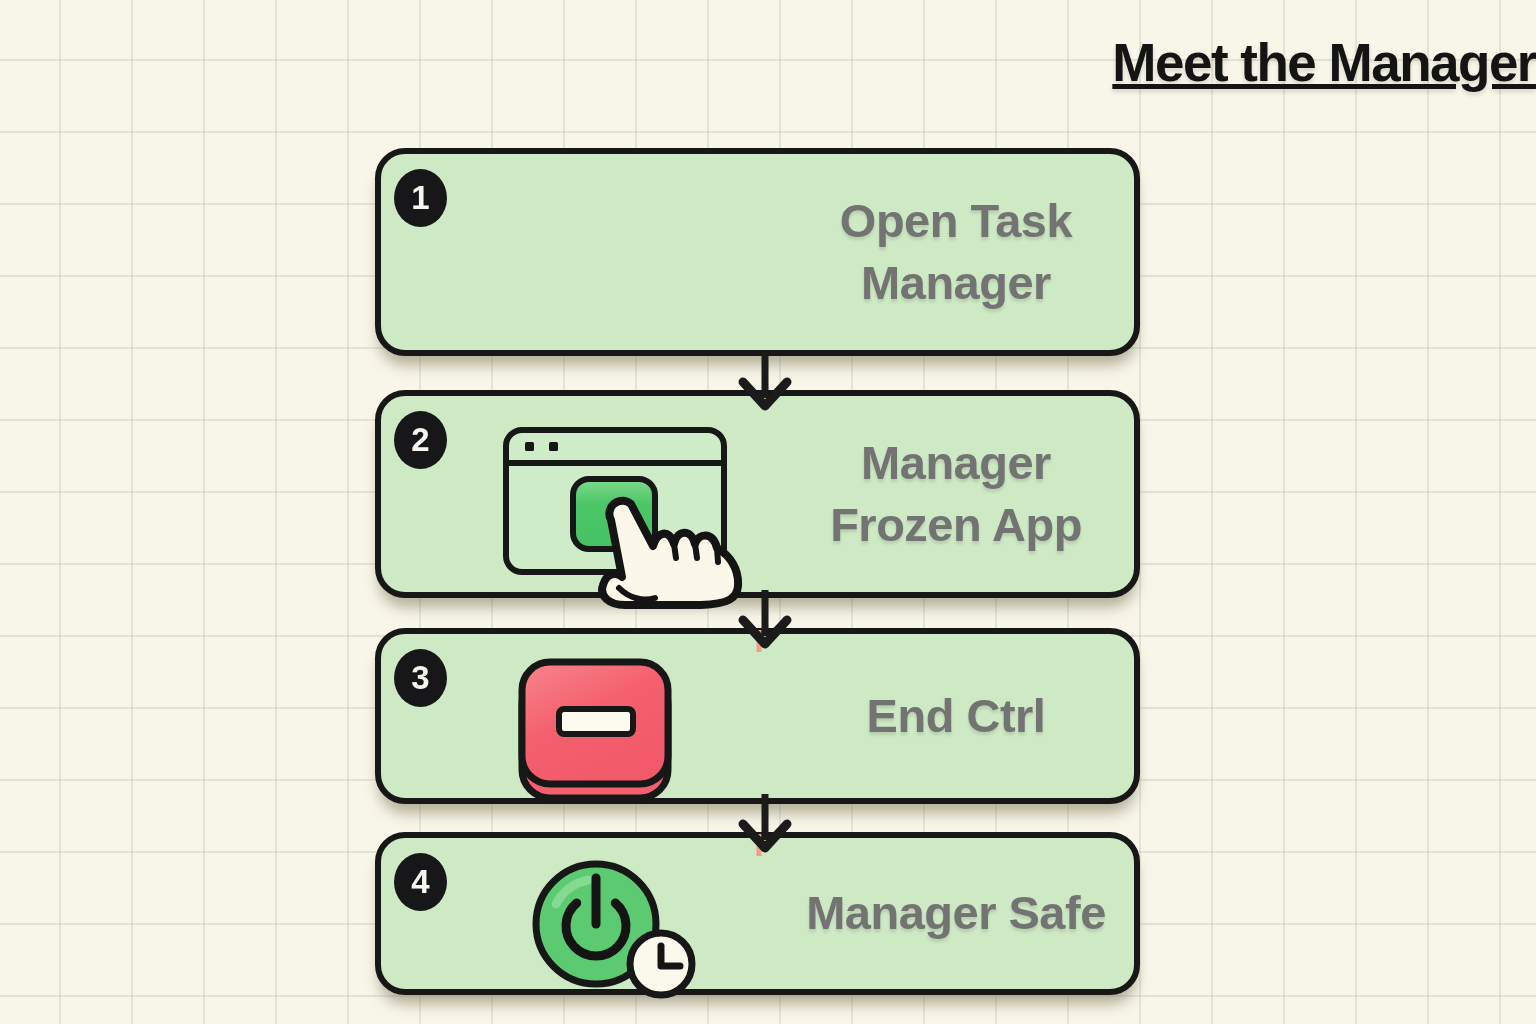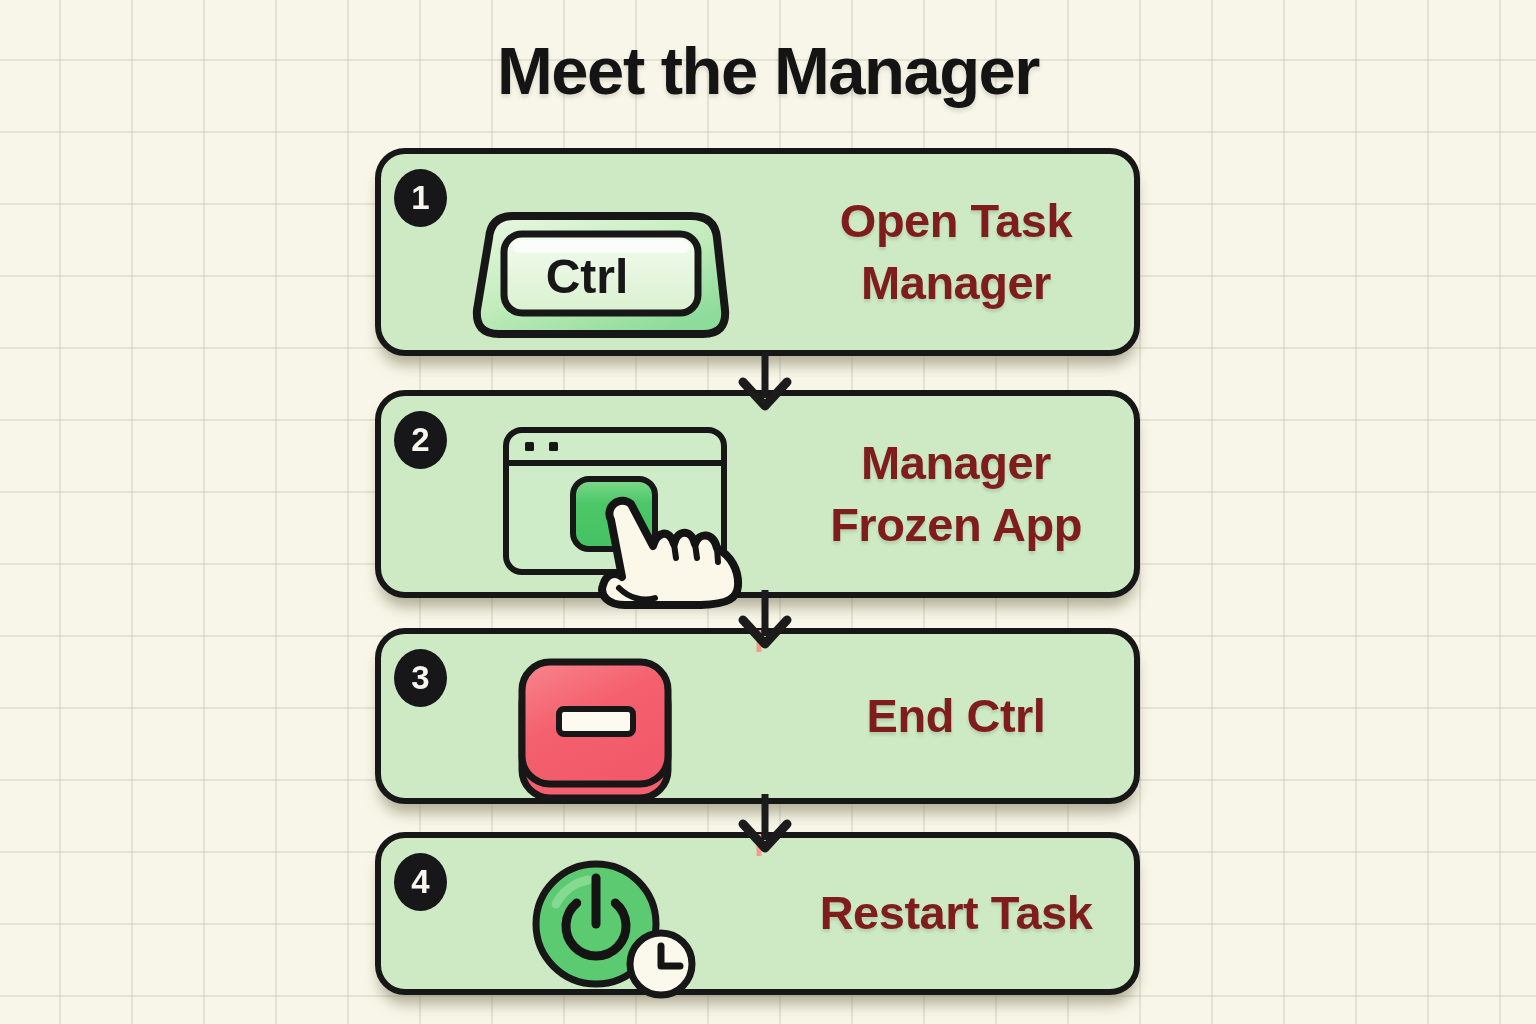--- a/index.html
+++ b/index.html
@@ -9,43 +9,43 @@
     background-image:
       linear-gradient(to right, rgba(178,184,163,0.30) 2px, transparent 2px),
       linear-gradient(to bottom, rgba(178,184,163,0.30) 2px, transparent 2px);
     background-size:72px 72px;
     background-position:59px 59px;
     font-family:"Liberation Sans","DejaVu Sans",sans-serif;
     color:#171717;
   }
   .page-title{
     position:absolute;top:32px;left:0;width:100%;
-    text-align:center;font-size:67px;font-weight:bold;letter-spacing:-1.5px;
-    color:#141414;text-shadow:0 3px 4px rgba(70,70,50,0.18);
+    text-align:right;font-size:53px;font-weight:bold;letter-spacing:-1.5px;
+    color:#141414;text-shadow:0 3px 4px rgba(70,70,50,0.18);text-decoration:underline;
   }
   .step-card{
     position:absolute;left:375px;width:765px;box-sizing:border-box;
     background:#cdeac5;border:6px solid #171717;border-radius:30px;
     box-shadow:0 13px 14px -4px rgba(122,118,90,0.55);
   }
   .card-1{top:148px;height:208px;}
   .card-2{top:390px;height:208px;}
   .card-3{top:628px;height:176px;}
   .card-4{top:832px;height:163px;}
   .badge{
     position:absolute;left:13px;top:15px;width:53px;height:58px;
     background:#17171a;border-radius:50%;
     display:flex;align-items:center;justify-content:center;
     color:#f6f5ee;font-size:33px;font-weight:bold;
   }
   .step-label{
     position:absolute;left:390px;width:370px;top:0;bottom:0;
     display:flex;align-items:center;justify-content:center;
     text-align:center;font-size:47px;font-weight:bold;line-height:1.32;
-    letter-spacing:-0.5px;white-space:pre-line;color:#7f1d1d;
+    letter-spacing:-0.5px;white-space:pre-line;color:#737373;
     text-shadow:0 3px 3px rgba(70,70,50,0.16);
   }
   .icon-wrap{position:absolute;}
   .key-icon-wrap{left:88px;top:56px;}
   .window-icon-wrap{left:120px;top:29px;}
   .hand-icon-wrap{left:200px;top:80px;}
   .redbtn-icon-wrap{left:136px;top:23px;}
   .power-icon-wrap{left:149px;top:16px;}
   .flow-arrow{position:absolute;left:733px;width:64px;height:74px;z-index:5;}
   .arrow-1{top:348px;}
@@ -56,39 +56,20 @@
 </style>
 </head>
 <body>
 
 <div class="stage">
 
   <div class="page-title">Meet the Manager</div>
 
   <div class="step-card card-1">
     <div class="badge">1</div>
-    <div class="icon-wrap key-icon-wrap">
-      <svg width="270" height="132" viewBox="0 0 270 132">
-        <defs>
-          <linearGradient id="keyGrad" x1="0" y1="0" x2="0.7" y2="1">
-            <stop offset="0" stop-color="#eaf8e3"></stop>
-            <stop offset="0.55" stop-color="#c2ecbb"></stop>
-            <stop offset="1" stop-color="#8edc9b"></stop>
-          </linearGradient>
-          <linearGradient id="keyInnerGrad" x1="0" y1="0" x2="0" y2="1">
-            <stop offset="0" stop-color="#f4fbf0"></stop>
-            <stop offset="1" stop-color="#d9f1cf"></stop>
-          </linearGradient>
-        </defs>
-        <path d="M44,6 H222 Q246,6 248,28 L256,100 Q258,124 234,124 H30 Q6,124 8,100 L20,28 Q22,6 44,6 Z" fill="url(#keyGrad)" stroke="#171717" stroke-width="8" stroke-linejoin="round"></path>
-        <rect x="35" y="24" width="194" height="79" rx="18" fill="url(#keyInnerGrad)" stroke="#171717" stroke-width="7"></rect>
-        <rect x="44" y="30" width="176" height="13" rx="6" fill="#ffffff" opacity="0.65"></rect>
-        <text x="118" y="83" text-anchor="middle" font-family="Liberation Sans, DejaVu Sans, sans-serif" font-size="48" font-weight="bold" fill="#171717">Ctrl</text>
-      </svg>
-    </div>
     <div class="step-label">Open Task
 Manager</div>
   </div>
 
   <div class="step-card card-2">
     <div class="badge">2</div>
     <div class="icon-wrap window-icon-wrap">
       <svg width="228" height="152" viewBox="0 0 228 152">
         <defs>
           <linearGradient id="btnGrad" x1="0" y1="0" x2="0" y2="1">
@@ -149,21 +130,21 @@
         <circle cx="66" cy="70" r="60" fill="#5cca70" stroke="#171717" stroke-width="7"></circle>
         <path d="M26,50 A46,46 0 0 1 58,26" fill="none" stroke="#8fdd98" stroke-width="9" stroke-linecap="round" opacity="0.8"></path>
         <path d="M46.7,49 A30,30 0 1 0 85.3,49" fill="none" stroke="#141414" stroke-width="9" stroke-linecap="round"></path>
         <line x1="66" y1="24" x2="66" y2="70" stroke="#141414" stroke-width="9" stroke-linecap="round"></line>
         <g>
           <circle cx="131" cy="110" r="31" fill="#fbf9ec" stroke="#171717" stroke-width="7"></circle>
           <path d="M131,112 L131,92 M131,112 L150,112" fill="none" stroke="#141414" stroke-width="7" stroke-linecap="round"></path>
         </g>
       </svg>
     </div>
-    <div class="step-label">Restart Task</div>
+    <div class="step-label">Manager Safe</div>
   </div>
 
   <div class="flow-arrow arrow-1">
     <svg width="64" height="74" viewBox="0 0 64 74">
       <line class="salmon" x1="26" y1="44" x2="26" y2="66" stroke="#f29c8a" stroke-width="5"></line>
       <line x1="32" y1="4" x2="32" y2="50" stroke="#1b1b1b" stroke-width="7"></line>
       <path d="M10,34 L32,58 L54,34" fill="none" stroke="#1b1b1b" stroke-width="9" stroke-linecap="round" stroke-linejoin="round"></path>
     </svg>
   </div>
   <div class="flow-arrow arrow-2">

